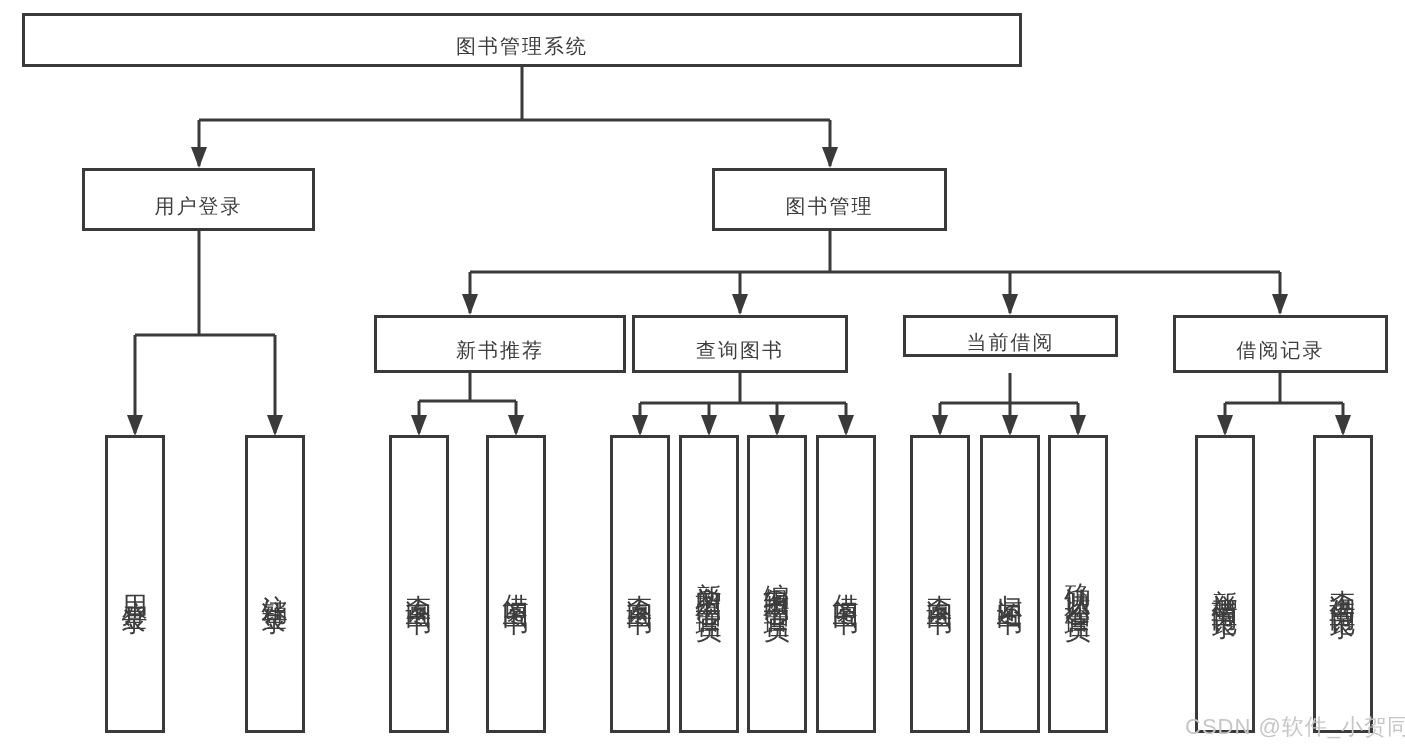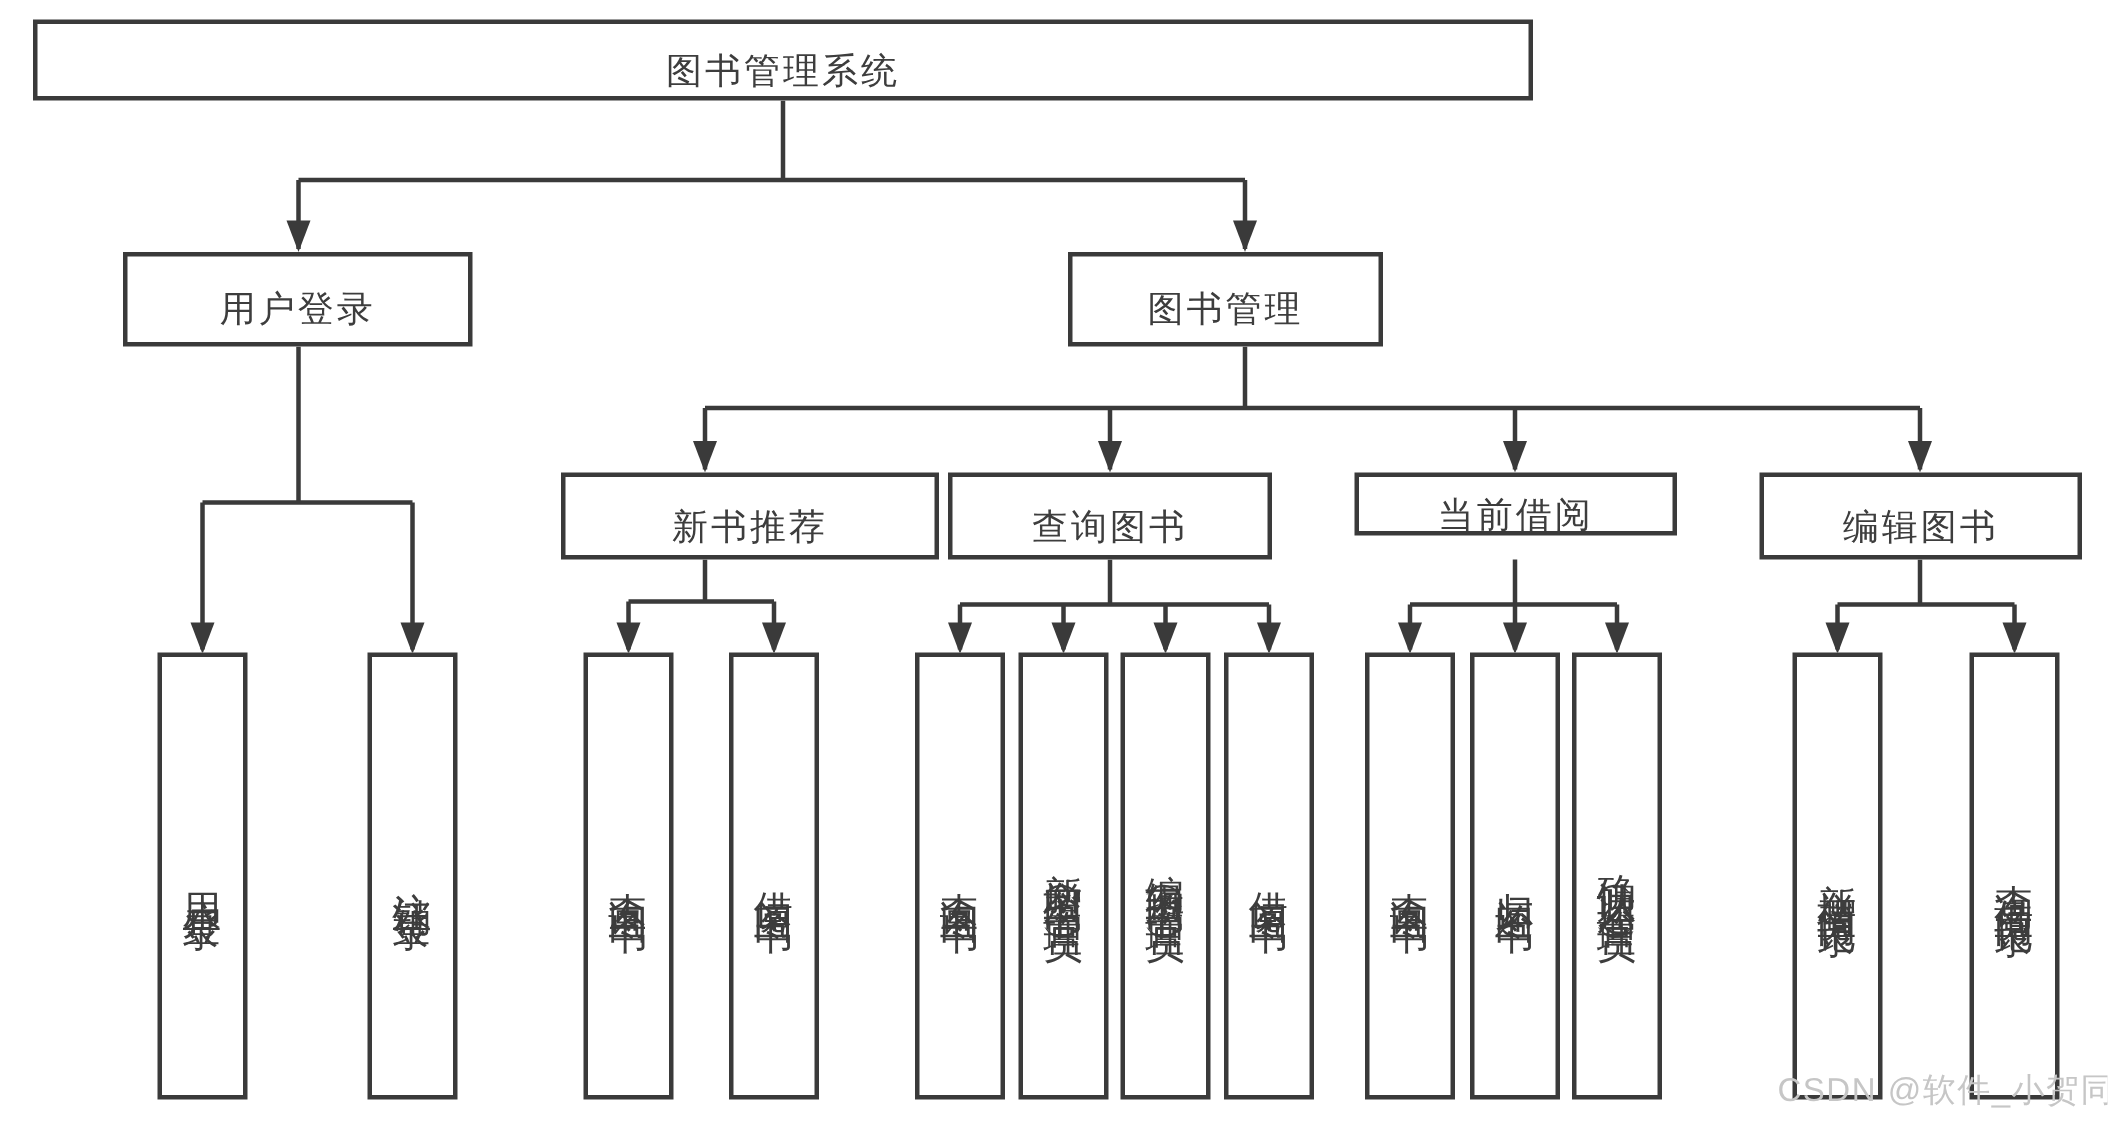--- a/index.html
+++ b/index.html
@@ -9,21 +9,21 @@
     overflow:hidden;
   }
   .wires{position:absolute;left:0;top:0;z-index:1;}
   .box{
     position:absolute;z-index:2;box-sizing:border-box;
     border:3px solid #3a3a3a;background:#ffffff;
     display:flex;align-items:center;justify-content:center;
     color:#3d3d3d;
   }
   .box.h span{
-    font-size:24px;letter-spacing:2px;white-space:nowrap;margin-top:13px;
+    font-size:20px;letter-spacing:2px;white-space:nowrap;margin-top:13px;
   }
   .box.v span{
     writing-mode:vertical-rl;text-orientation:mixed;
     font-size:26px;letter-spacing:5px;line-height:1;
   }
   .watermark{
     position:absolute;z-index:3;
     font-size:22px;color:#c6c6c6;letter-spacing:1px;white-space:nowrap;
   }
 </style>
@@ -73,35 +73,35 @@
   </g>
 </svg>
 
 <div class="box h" style="left:22px;top:13px;width:1000px;height:54px">
   <span>图书管理系统</span>
 </div>
 
 <div class="box h" style="left:82px;top:168px;width:233px;height:63px">
   <span>用户登录</span>
 </div>
-<div class="box h" style="left:712px;top:168px;width:210px;height:63px">
+<div class="box h" style="left:712px;top:168px;width:235px;height:63px">
   <span>图书管理</span>
 </div>
 
 <div class="box h" style="left:374px;top:315px;width:252px;height:58px">
   <span>新书推荐</span>
 </div>
 <div class="box h" style="left:632px;top:315px;width:216px;height:58px">
   <span>查询图书</span>
 </div>
 <div class="box h" style="left:903px;top:315px;width:215px;height:42px">
   <span>当前借阅</span>
 </div>
 <div class="box h" style="left:1173px;top:315px;width:215px;height:58px">
-  <span>编辑图书</span>
+  <span>借阅记录</span>
 </div>
 
 <div class="box v" style="left:105px;top:435px;width:60px;height:298px">
   <span>用户登录</span>
 </div>
 <div class="box v" style="left:245px;top:435px;width:60px;height:298px">
   <span>注销登录</span>
 </div>
 
 <div class="box v" style="left:389px;top:435px;width:60px;height:298px">

